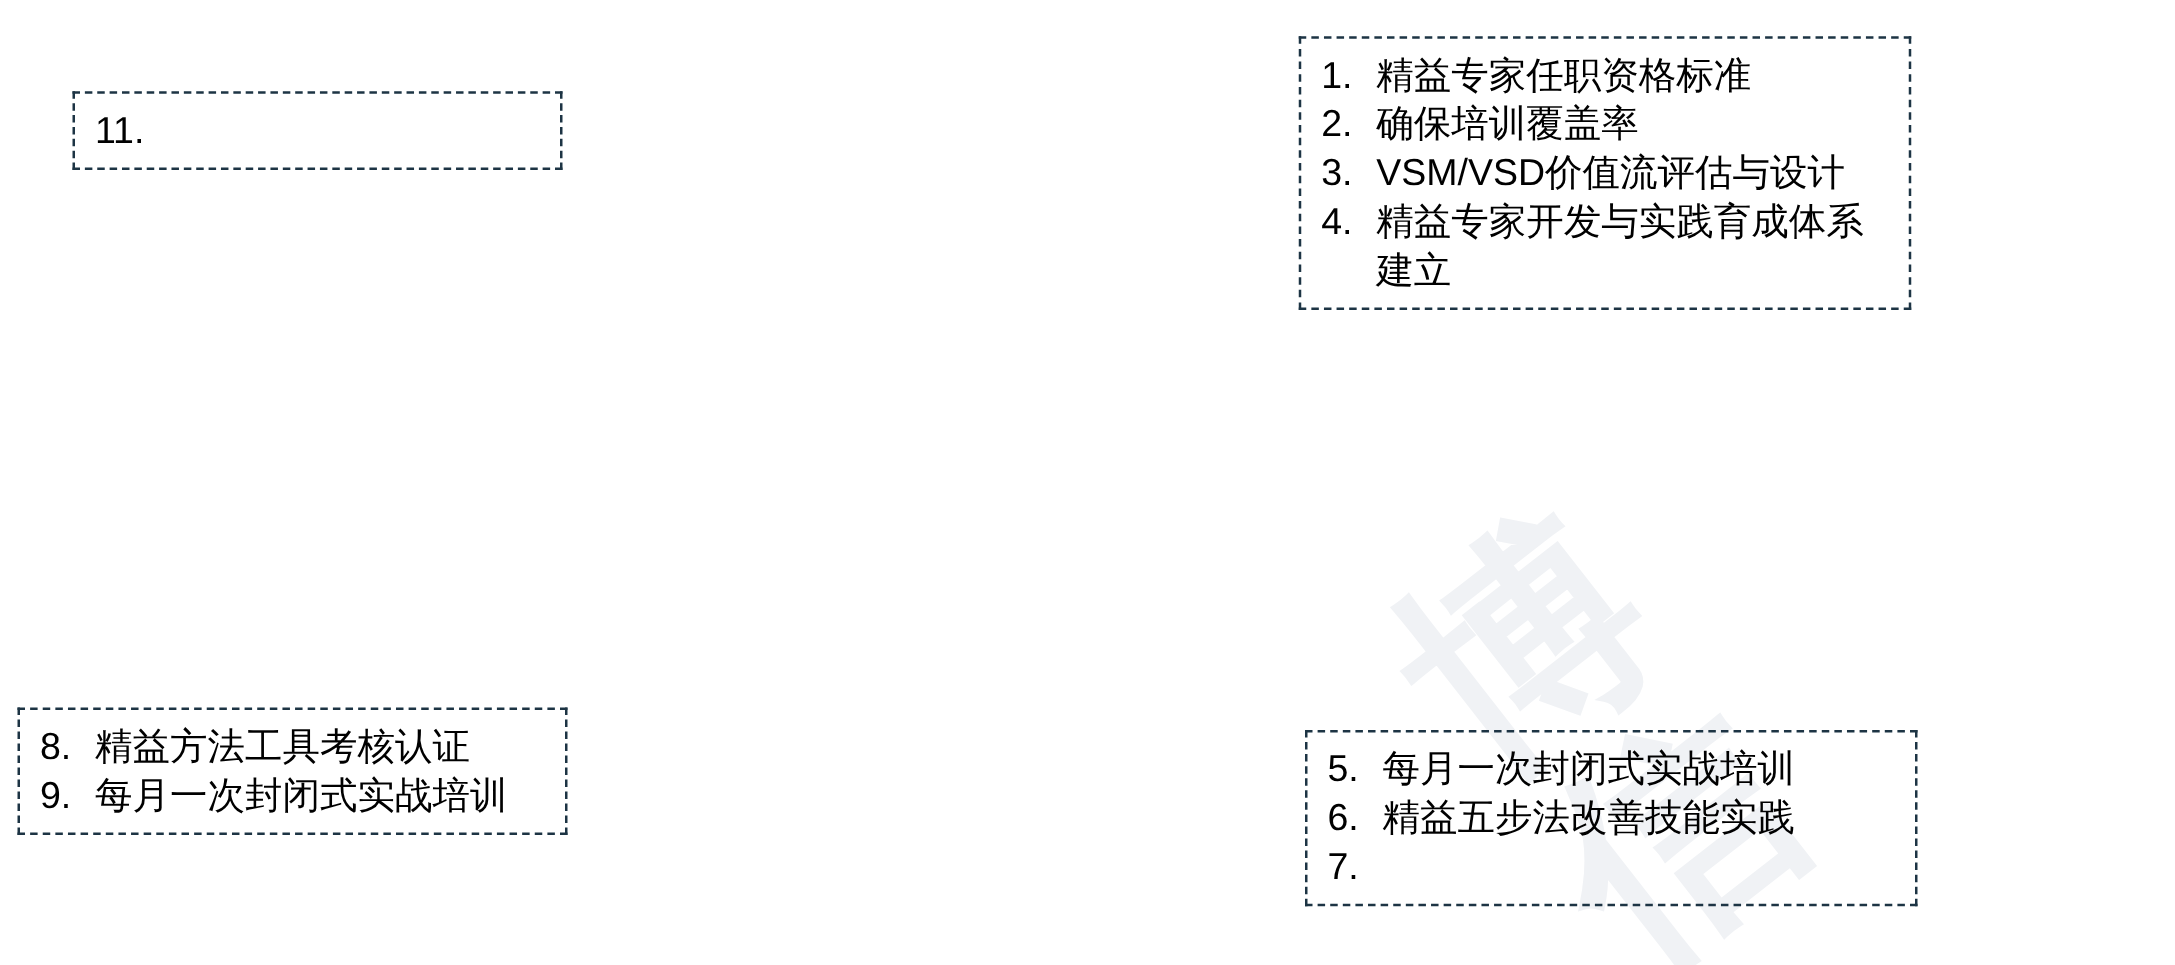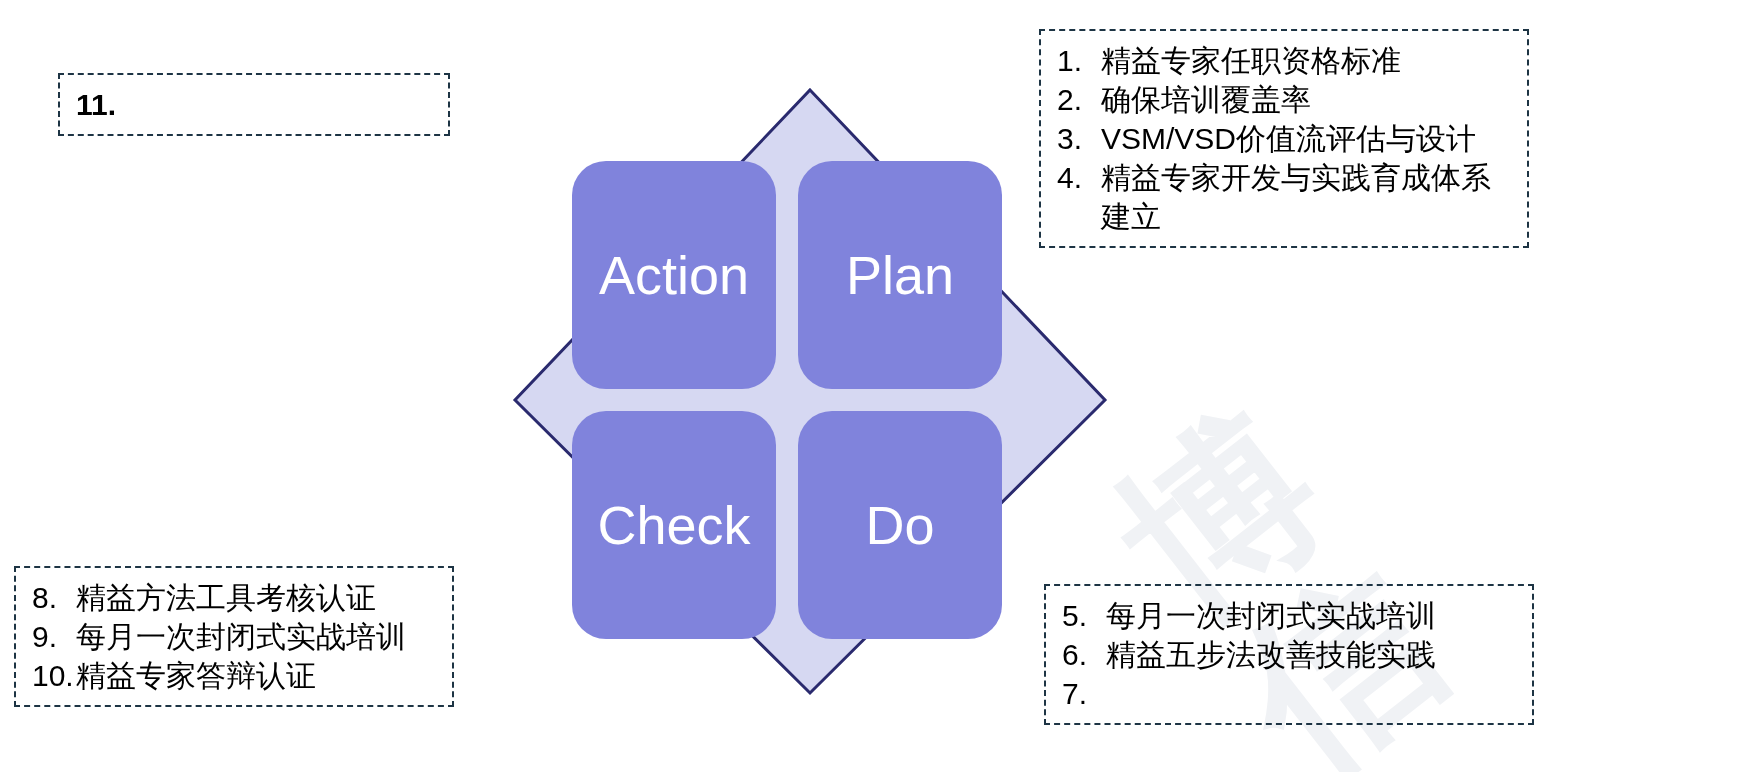--- a/index.html
+++ b/index.html
@@ -60,21 +60,21 @@
     flex: 0 0 auto;
     white-space: pre;
   }
   .note-txt {
     display: inline-block;
     white-space: pre-wrap;
   }
   
   .style-gap .note-num { min-width: 44px; }
   
-  .style-tight .note-num { min-width: 0; font-weight: bold; }
+  .style-tight .note-num { min-width: 0; }
 
   #note-plan   { left: 1039px; top: 29px;  width: 490px; }
   #note-do     { left: 1044px; top: 584px; width: 490px; }
   #note-check  { left: 14px;   top: 566px; width: 440px; }
   #note-action { left: 58px;   top: 73px;  width: 392px; }
 
   
   #pdca {
     position: absolute;
     left: 452px;
@@ -107,42 +107,20 @@
   #quad-do     { left: 346px; top: 349px; border-radius: 34px; }
 </style>
 </head>
 <body>
 
 <div id="canvas">
 
   <div class="watermark">博
 信</div>
 
-  <div id="pdca">
-
-    <svg width="680" height="660" viewBox="0 0 680 660">
-      <polygon points="358,28 653,338 358,631 63,338" fill="#d6d8f2" stroke="#2a2a6e" stroke-width="3"></polygon>
-    </svg>
-
-    <div class="quad" id="quad-action">
-      <span class="quad-label">Action</span>
-    </div>
-
-    <div class="quad" id="quad-plan">
-      <span class="quad-label">Plan</span>
-    </div>
-
-    <div class="quad" id="quad-check">
-      <span class="quad-label">Check</span>
-    </div>
-
-    <div class="quad" id="quad-do">
-      <span class="quad-label">Do</span>
-    </div>
-  </div>
 
   <div class="note style-gap" id="note-plan">
     <div class="note-line">
       <span class="note-num">1.</span>
       <span class="note-txt">精益专家任职资格标准</span>
     </div>
     <div class="note-line">
       <span class="note-num">2.</span>
       <span class="note-txt">确保培训覆盖率</span>
     </div>
@@ -172,24 +150,20 @@
 
   <div class="note style-gap" id="note-check">
     <div class="note-line">
       <span class="note-num">8.</span>
       <span class="note-txt">精益方法工具考核认证</span>
     </div>
     <div class="note-line">
       <span class="note-num">9.</span>
       <span class="note-txt">每月一次封闭式实战培训</span>
     </div>
-    <div class="note-line">
-      <span class="note-num">10.</span>
-      <span class="note-txt">精益专家答辩认证</span>
-    </div>
   </div>
 
   <div class="note style-tight" id="note-action">
     <div class="note-line">
       <span class="note-num">11.</span>
     </div>
   </div>
 
 </div>
 

